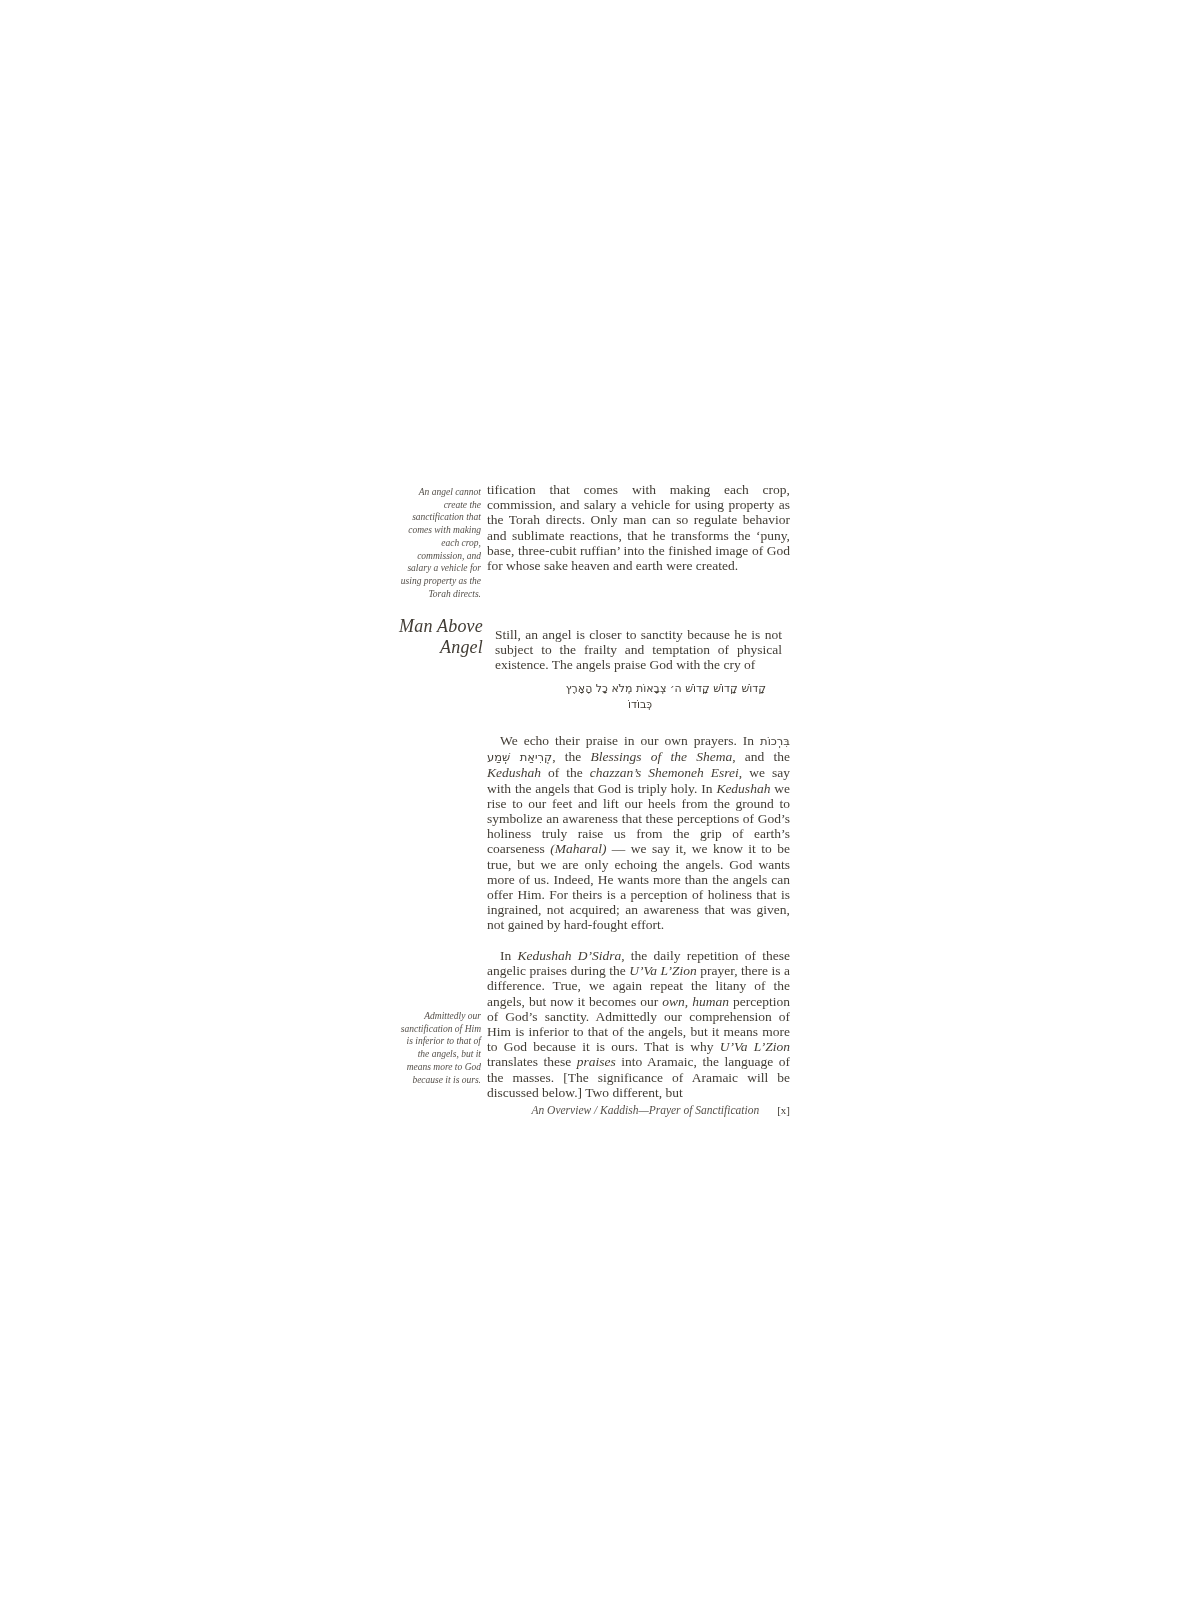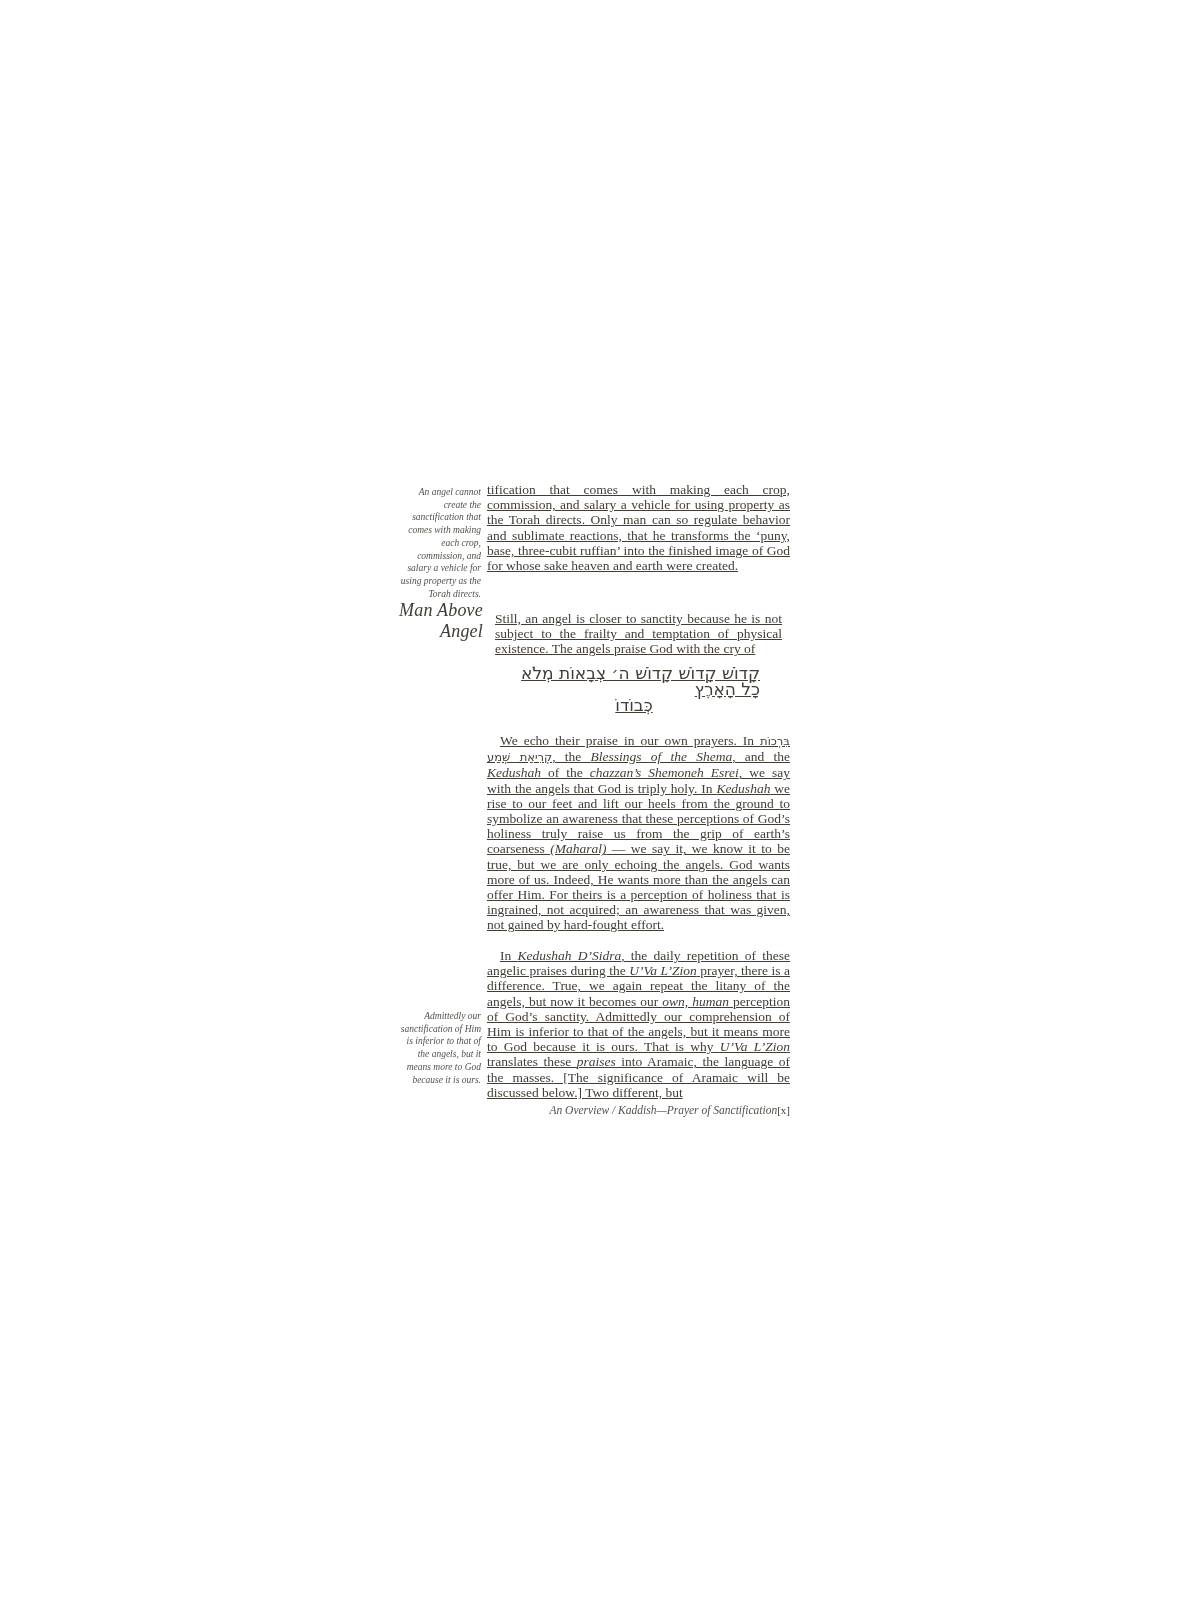--- a/index.html
+++ b/index.html
@@ -29,21 +29,20 @@
     left:0;
     width:393px;
   }
   .main{
     margin:0 0 0 90px;
     width:303px;
     text-align:justify;
     font-size:13.5px;
     line-height:15.2px;
     color:var(--ink);
-    text-decoration:underline;
   }
   .indent{ text-indent:13px; }
   .note{
     position:absolute;
     left:0;
     width:84px;
     text-align:right;
     font-style:italic;
     font-size:9.5px;
     line-height:12.7px;
@@ -56,25 +55,25 @@
     margin:0;
     text-align:right;
     font-style:italic;
     font-weight:normal;
     font-size:18px;
     line-height:20.5px;
     color:var(--ink);
     letter-spacing:0.2px;
   }
   .hebrew{
-    margin:3px 0 1px 21px;
+    margin:3px 0 1px 27px;
     width:252px;
     direction:rtl;
     font-family:"DejaVu Sans", sans-serif;
-    font-size:17px;
+    font-size:11px;
     line-height:16px;
     color:var(--ink);
   }
   .heb-line1{ text-align:right; }
   .heb-line2{ text-align:center; }
   .trans{
     margin:1px 0 0 59px;
     width:244px;
     text-align:justify;
     font-size:13.5px;
@@ -87,41 +86,42 @@
     font-size:11.5px;
   }
   .caps{
     font-size:11px;
     letter-spacing:0.4px;
   }
   .footer{
     display:flex;
     justify-content:flex-end;
     align-items:center;
+    gap:18px;
     font-size:11.5px;
     color:var(--ink-light);
   }
   .fpage{
     font-style:normal;
     font-size:11px;
     color:var(--ink);
   }
 </style>
 </head>
 <body>
 
 <div class="page">
   <div class="sheet">
 
     <section class="row" style="top:0px">
       <aside class="note" style="top:4px">An angel cannot create the sanctification that comes with making each crop, commission, and salary a vehicle for using property as the Torah directs.</aside>
       <p class="main"><span>tification that comes with making each crop, commission, and salary a vehicle for using property as the Torah directs. Only man can so regulate behavior and sublimate reactions, that he transforms the ‘puny, base, three-cubit ruffian’ into the finished image of God for whose sake heaven and earth were created.</span></p>
     </section>
 
-    <section class="row" style="top:121px">
+    <section class="row" style="top:137px">
       <h2 class="heading">Man Above Angel</h2>
       <div class="main">
         <p style="margin:8px"><span>Still, an angel is closer to sanctity because he is not subject to the frailty and temptation of physical existence. The angels praise God with the cry of</span></p>
         <div class="hebrew">
           <div class="heb-line1">קָדוֹשׁ קָדוֹשׁ קָדוֹשׁ ה׳ צְבָאוֹת מְלֹא כָל הָאָרֶץ</div>
           <div class="heb-line2">כְּבוֹדוֹ</div>
         </div>
       </div>
     </section>
 

